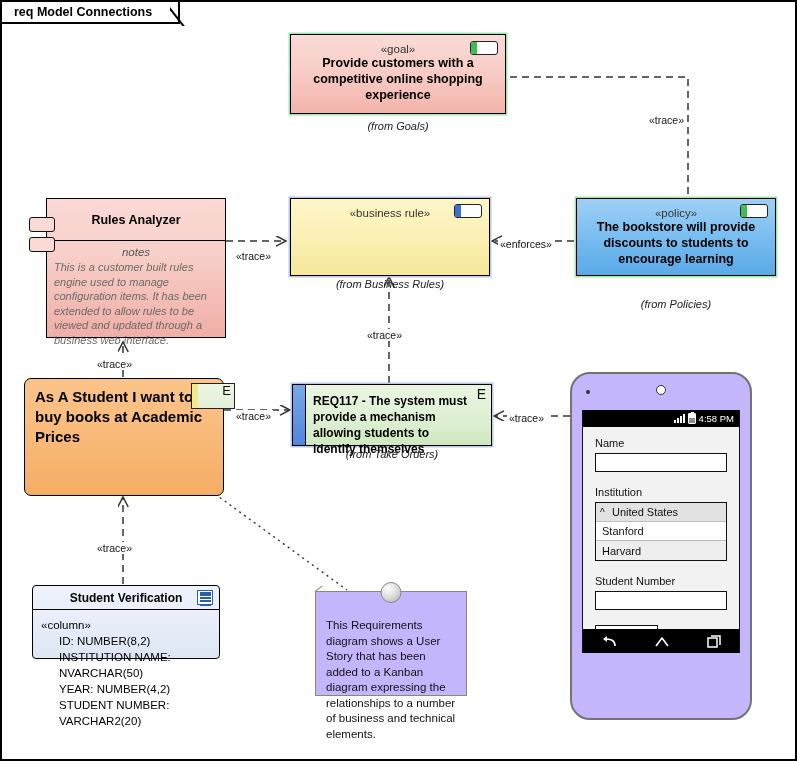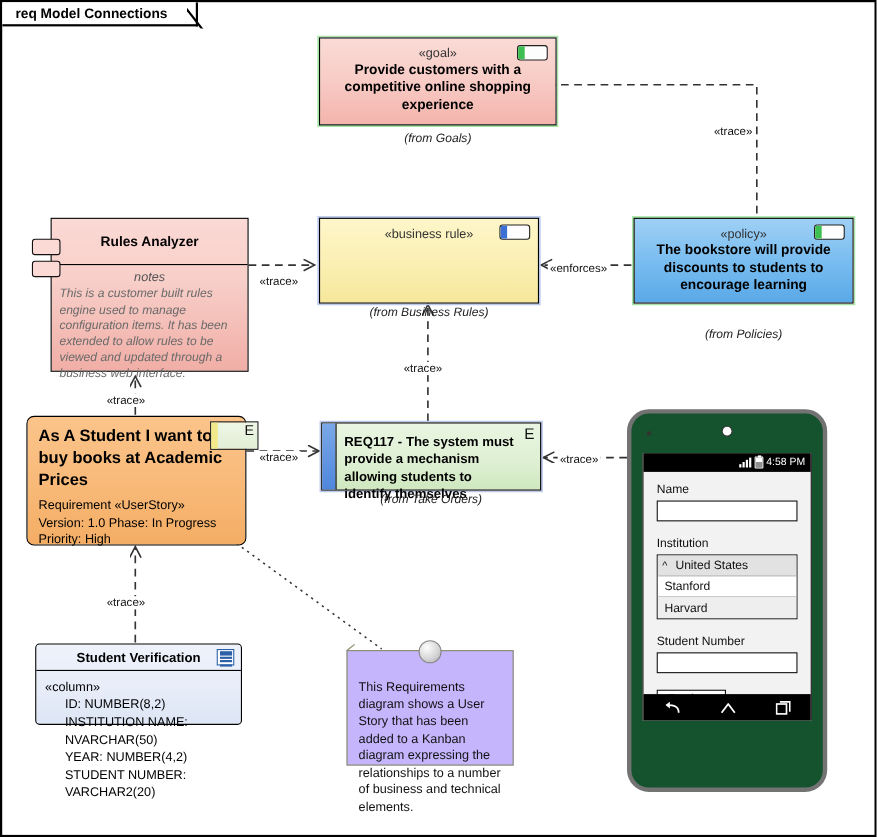--- a/index.html
+++ b/index.html
@@ -200,22 +200,22 @@
     position: absolute; left: -1px; top: -1px;
     width: 9px; height: 9px;
     border-top: 1.2px solid #8a8a6a;
     transform: rotate(-38deg); transform-origin: left top;
   }
 
   
   #phone { position: absolute; }
   #phone-shell {
     width: 100%; height: 100%;
-    border: 4px solid #737373; border-radius: 20px;
-    background: #14532d; position: relative;
+    border: 2px solid #737373; border-radius: 20px;
+    background: #c4b5fd; position: relative;
   }
   #phone-top {
     height: 36px; position: relative;
   }
   .phone-dot {
     position: absolute; left: 14px; top: 16px;
     width: 4px; height: 4px; border-radius: 50%; background: #333;
   }
   .phone-speaker {
     position: absolute; left: 50%; top: 11px; transform: translateX(-50%);
@@ -371,25 +371,20 @@
     </div>
   </div>
 
   <div class="node" id="story" style="left:22px; top:376px; width:200px; height:118px;">
     <div class="nbody">
       <div class="badge-e" style="right:-12px; top:4px;">
         <i></i>
           <b>E</b>
       </div>
       <div class="ntitle">As A Student I want to buy books at Academic Prices</div>
-      <div class="meta">
-        <div>Requirement «UserStory»</div>
-        <div>Version: 1.0 Phase: In Progress</div>
-        <div>Priority: High</div>
-      </div>
     </div>
   </div>
 
   <div class="node" id="req" style="left:290px; top:382px; width:200px; height:62px;">
     <div class="nbody">
       <div class="blue-bar"></div>
       <div class="e-mark">E</div>
       <div class="rtext">REQ117 - The system must provide a mechanism allowing students to identify themselves</div>
     </div>
     <div class="from-label" style="top:64px;text-align:center;">(from Take Orders)</div>

